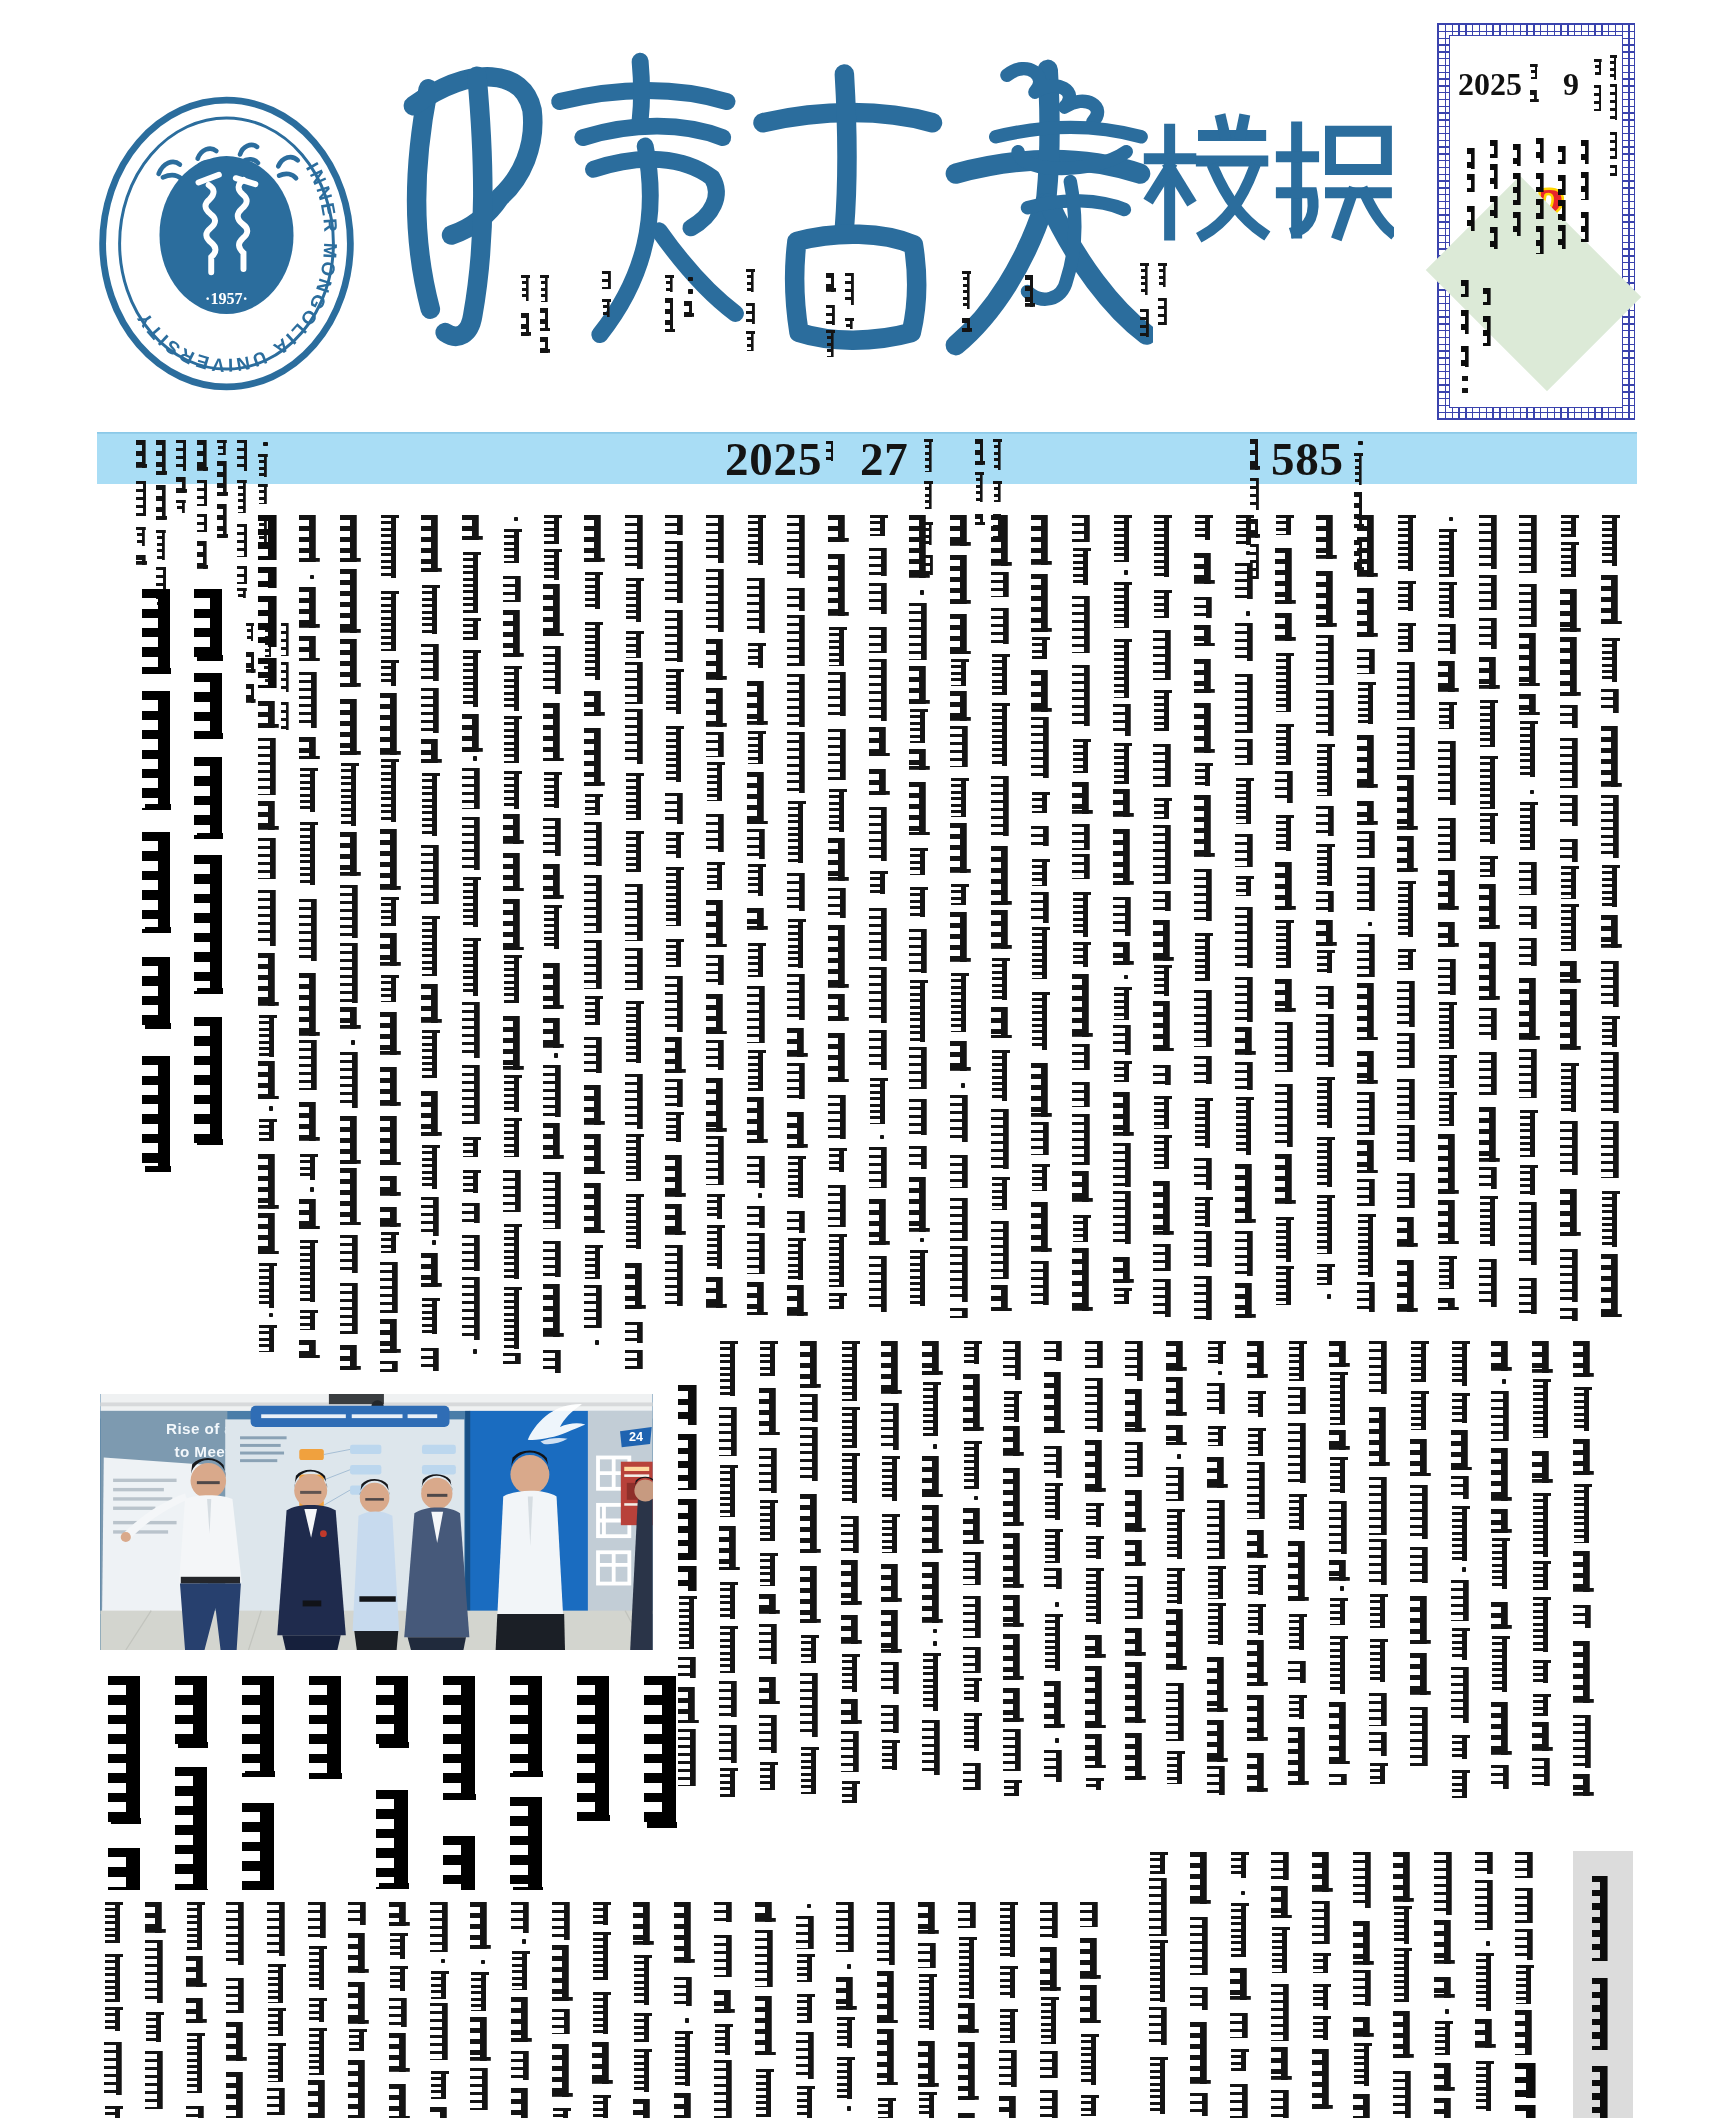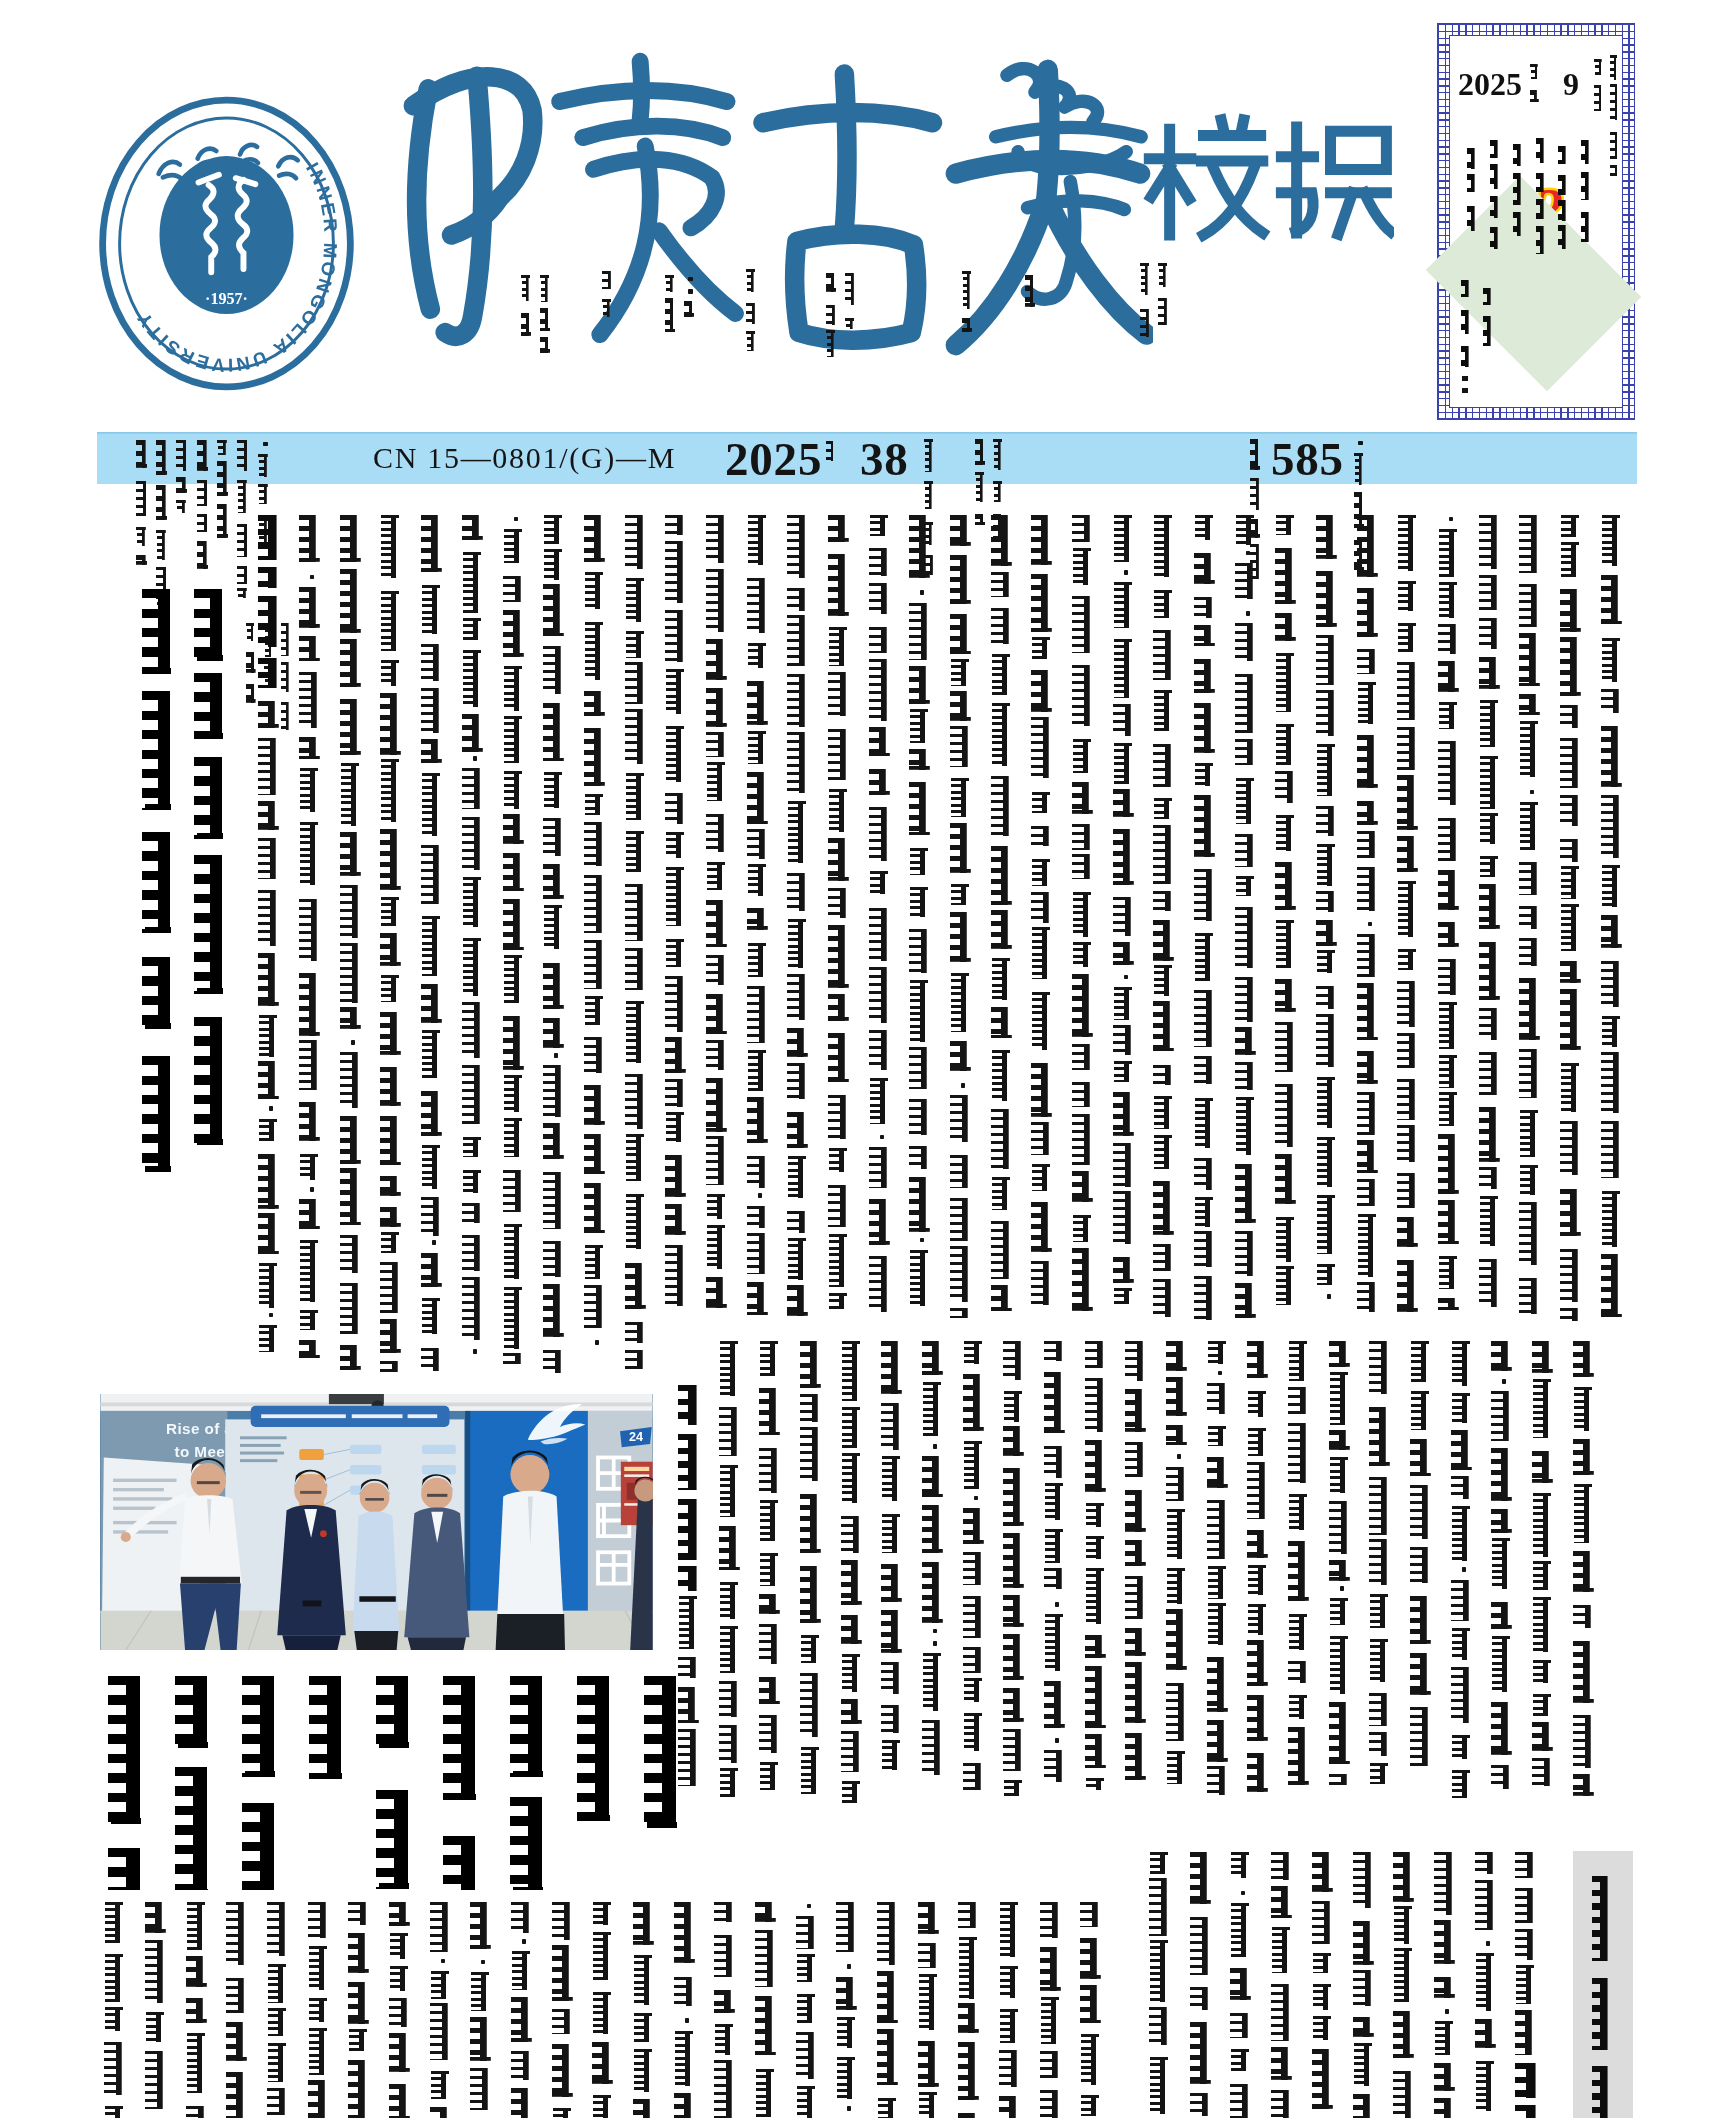--- a/index.html
+++ b/index.html
@@ -353,23 +353,22 @@
         <i class="mg-w w2" style="height: 19px; margin-bottom: 5.5px;"></i>
         <i class="mg-w w1" style="height: 35px; margin-bottom: 10.6px;"></i>
       </div>
       <div class="mg-col" style="left: 1354px; top: 439px; width: 12.7px; height: 144px; overflow: hidden;">
         <i class="mg-p"></i>
         <i class="mg-w w3" style="height: 32px; margin-bottom: 6.8px;"></i>
         <i class="mg-w w2" style="height: 36px; margin-bottom: 12.7px;"></i>
         <i class="mg-w w2" style="height: 30px; margin-bottom: 6.4px;"></i>
       </div>
     </div>
-  <span class="bar-cn" style="left:373px">CN 15—0801/(G)—M</span>
   <span class="bar-num" style="left:725px">2025</span>
-  <span class="bar-num" style="left:860px">38</span>
+  <span class="bar-num" style="left:860px">27</span>
   <span class="bar-num" style="left:1271px">585</span>
 
   <main>
     <div class="abs" id="hl-top" style="left:0;top:0">
         <div class="mg-col" style="left: 142px; top: 589px; width: 41px; height: 642px; overflow: hidden;">
           <i class="mg-w hw" style="height: 85px; margin-bottom: 16.5px;"></i>
           <i class="mg-w hw" style="height: 119px; margin-bottom: 22px;"></i>
           <i class="mg-w hw" style="height: 101px; margin-bottom: 24px;"></i>
           <i class="mg-w hw" style="height: 72px; margin-bottom: 27.5px;"></i>
           <i class="mg-w hw" style="height: 116px; margin-bottom: 30.5px;"></i>

